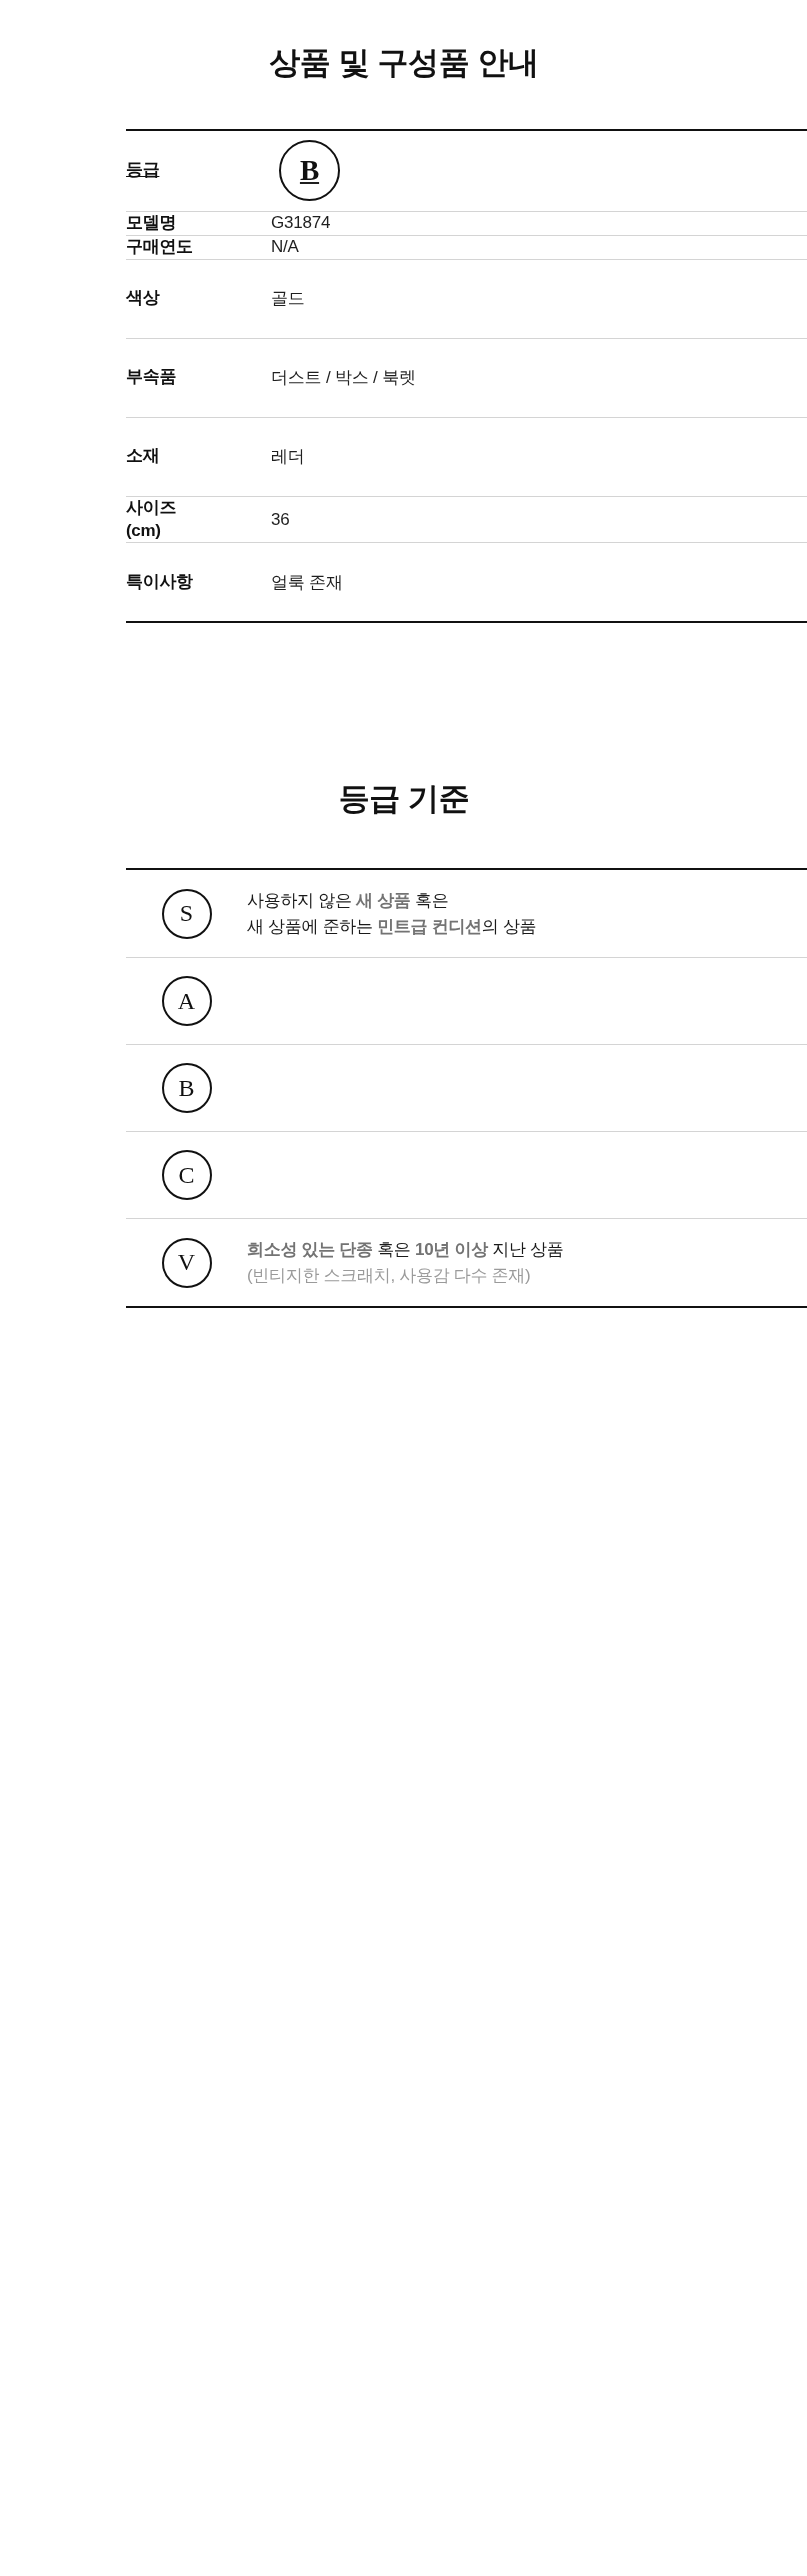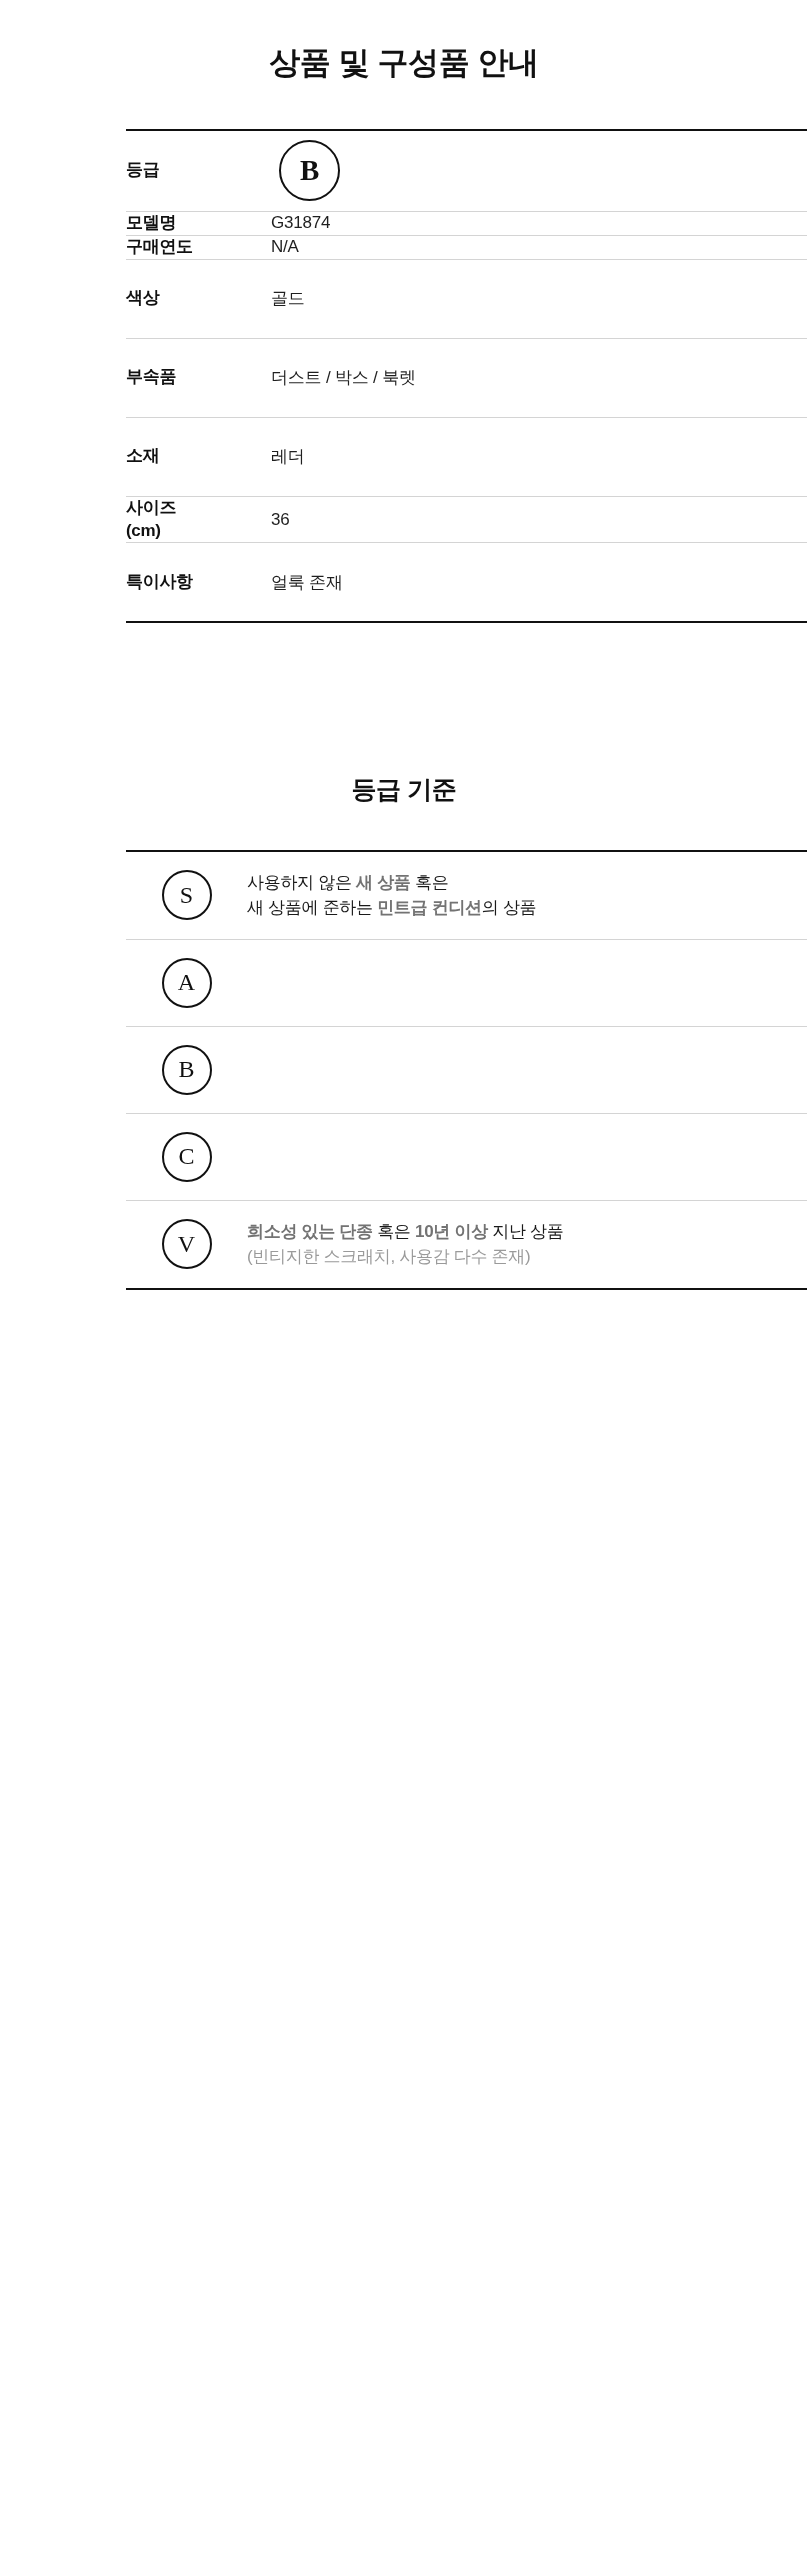--- a/index.html
+++ b/index.html
@@ -36,20 +36,21 @@
     padding-bottom: 24px;
   }
   table.spec {
     width: 711px;
     margin: 0 auto;
     border-collapse: collapse;
     table-layout: fixed;
   }
   table.spec tr.top-edge td {
     border-top: 2.4px solid #111111;
+    text-decoration: underline;
   }
   table.spec td {
     border-bottom: 0.8px solid #d4d4d4;
     vertical-align: middle;
     padding: 0;
   }
   table.spec tr:last-child td {
     border-bottom: 2.4px solid #111111;
   }
   td.label {
@@ -89,21 +90,21 @@
   .gap-block {
     height: 129px;
   }
 
   
   .section-criteria {
     padding: 0 48px;
   }
   .criteria-title {
     text-align: center;
-    font-size: 25px;
+    font-size: 31px;
     font-weight: 700;
     letter-spacing: -0.4px;
     color: #111111;
     padding-bottom: 22.6px;
   }
   .criteria-table {
     width: 711px;
     margin: 0 auto;
     border-top: 2.4px solid #111111;
   }

